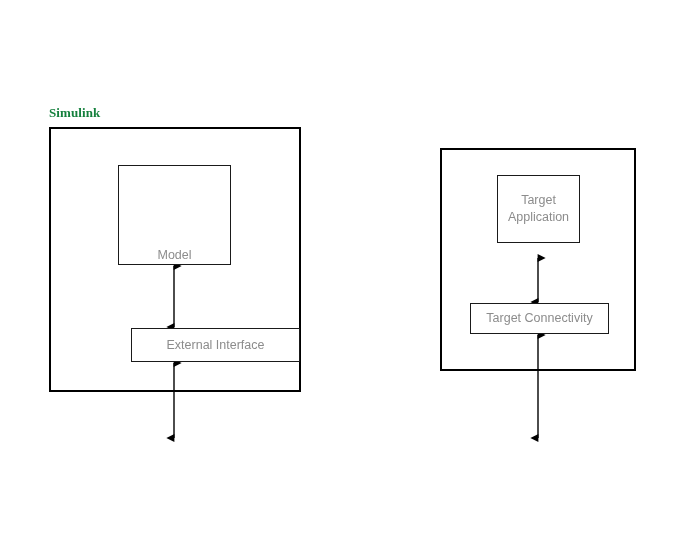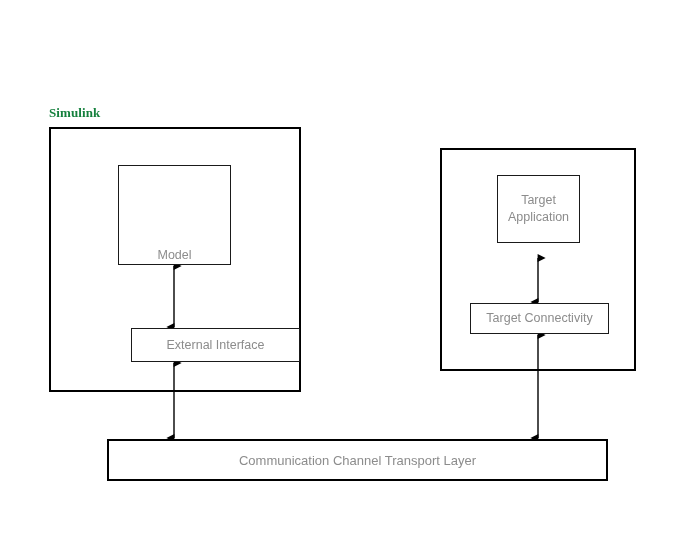--- a/index.html
+++ b/index.html
@@ -113,17 +113,14 @@
 
   <div class="node-box" style="left:497px; top:175px; width:83px; height:68px;">
     <span class="node-label">Target
 Application</span>
   </div>
 
   <div class="node-box" style="left:470px; top:303px; width:139px; height:31px;">
     <span class="node-label">Target Connectivity</span>
   </div>
 
-  <div class="transport-bar" style="left:107px; top:439px; width:501px; height:42px;">
-    <span class="node-label">Communication Channel Transport Layer</span>
-  </div>
 
 </div>
 
 </body></html>

